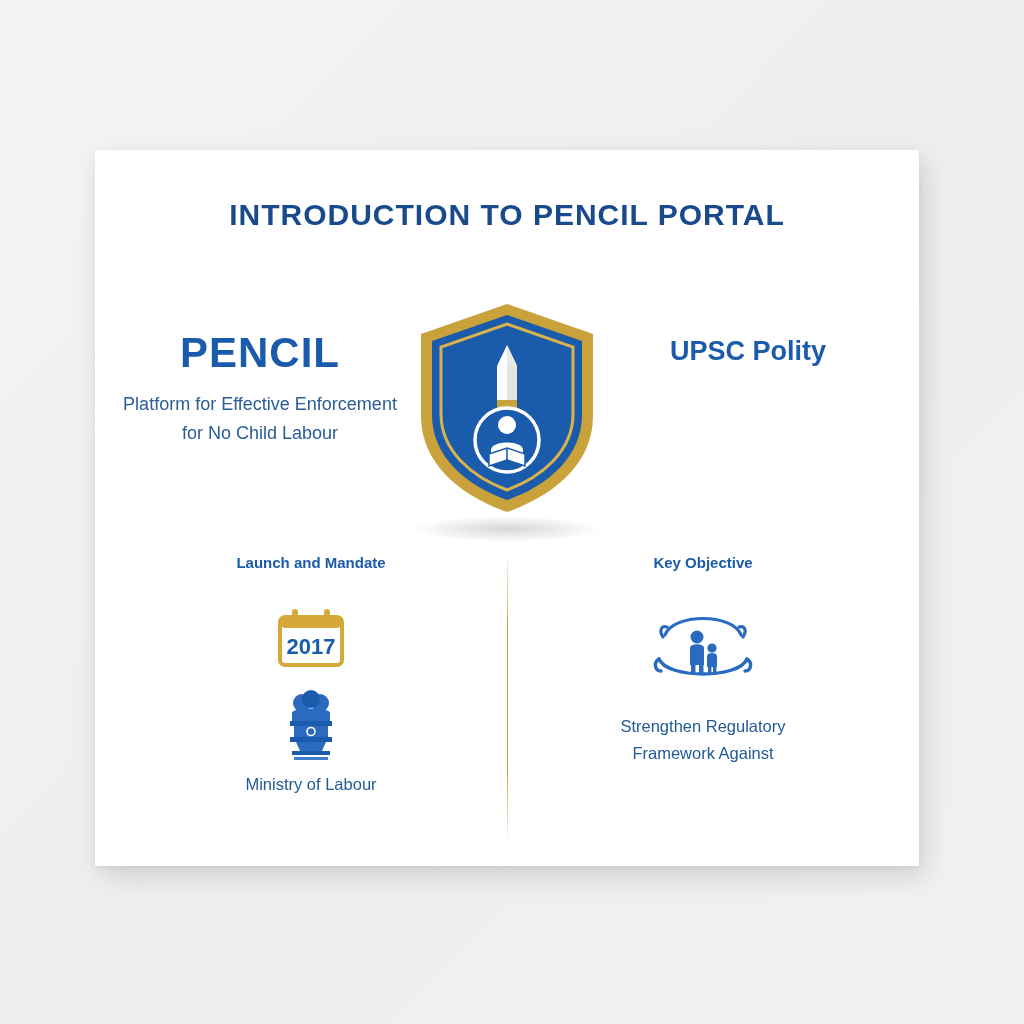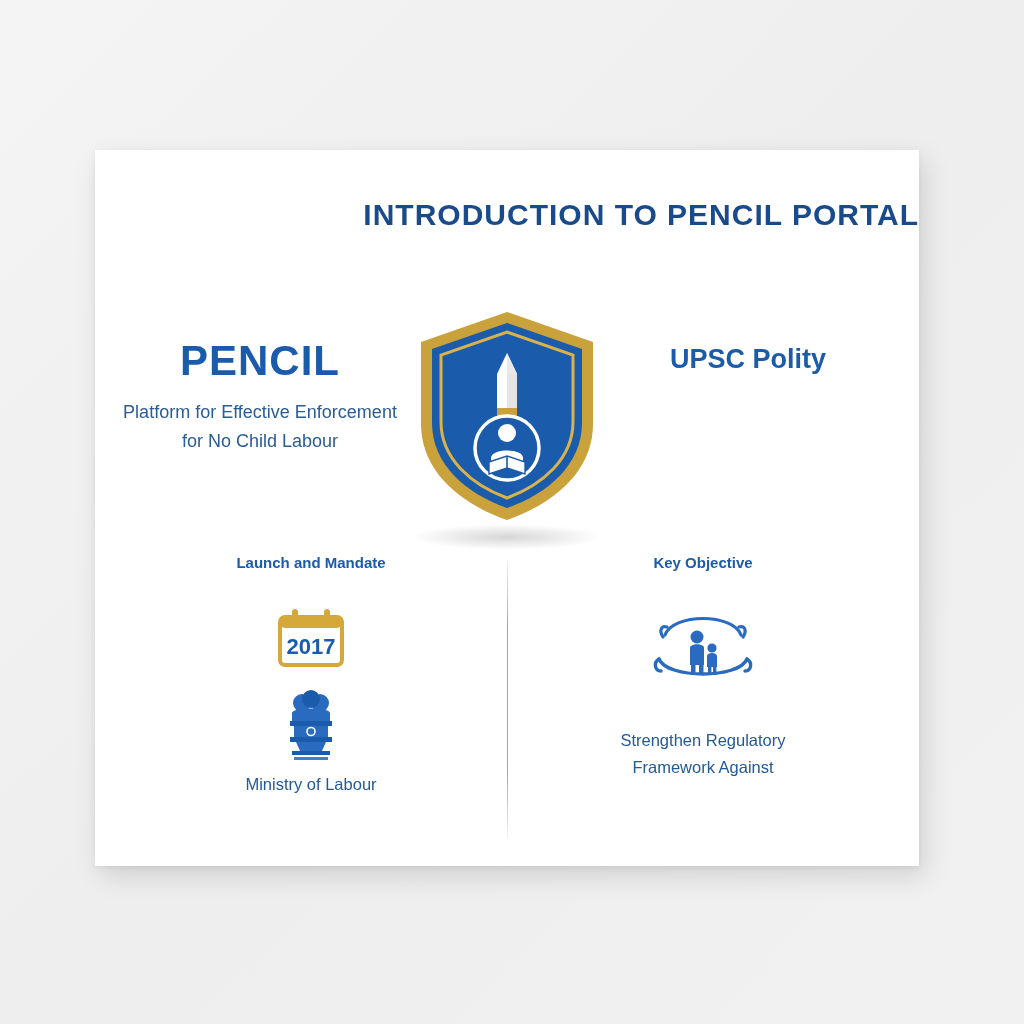--- a/index.html
+++ b/index.html
@@ -28,31 +28,31 @@
     background: #ffffff;
     box-shadow: 6px 10px 26px rgba(0,0,0,0.13), 0 2px 6px rgba(0,0,0,0.06);
   }
 
   
   .title {
     position: absolute;
     top: 48px;
     left: 0;
     width: 100%;
-    text-align: right;
+    text-align: center;
     font-size: 30px;
     font-weight: bold;
     letter-spacing: 1.0px;
     color: #184a8c;
   }
 
   
   .upper {
     position: absolute;
-    top: 156px;
+    top: 148px;
     left: 0;
     width: 100%;
     height: 230px;
   }
 
   .left-block {
     position: absolute;
     left: 0px;
     top: 32px;
     width: 330px;
@@ -152,21 +152,21 @@
   .hands {
     width: 108px;
     height: 86px;
     margin: 30px auto 0 auto;
   }
 
   .txt-ministry {
     margin-top: 6px;
   }
   .txt-objective {
-    margin-top: 40px;
+    margin-top: 26px;
   }
 </style>
 </head>
 <body>
 
 <div id="stage">
 
   <div id="card">
 
     <div class="title">INTRODUCTION TO PENCIL PORTAL</div>

